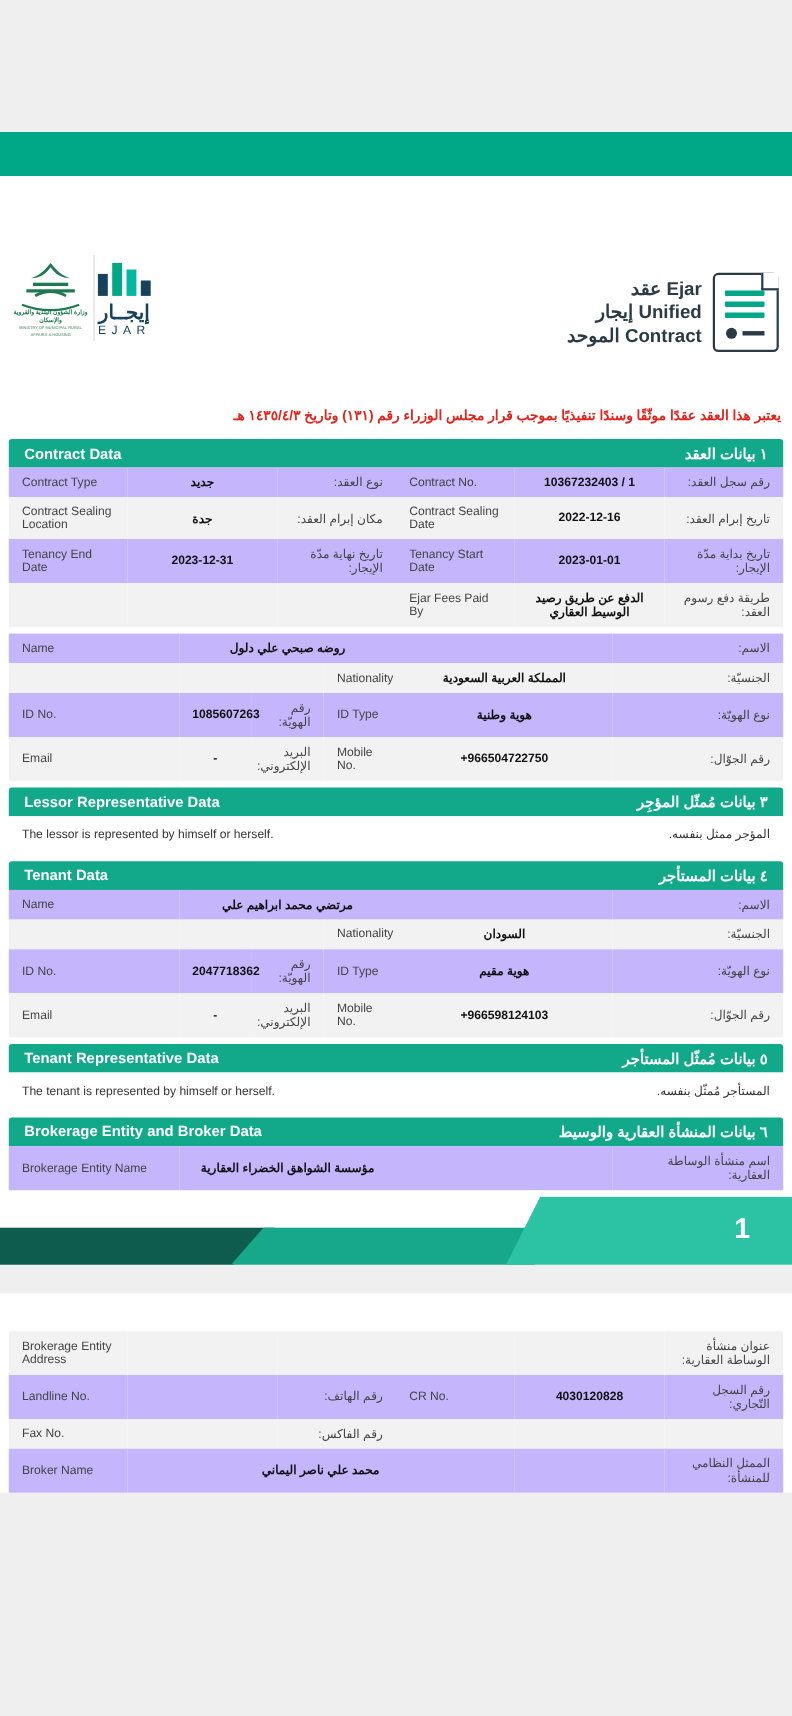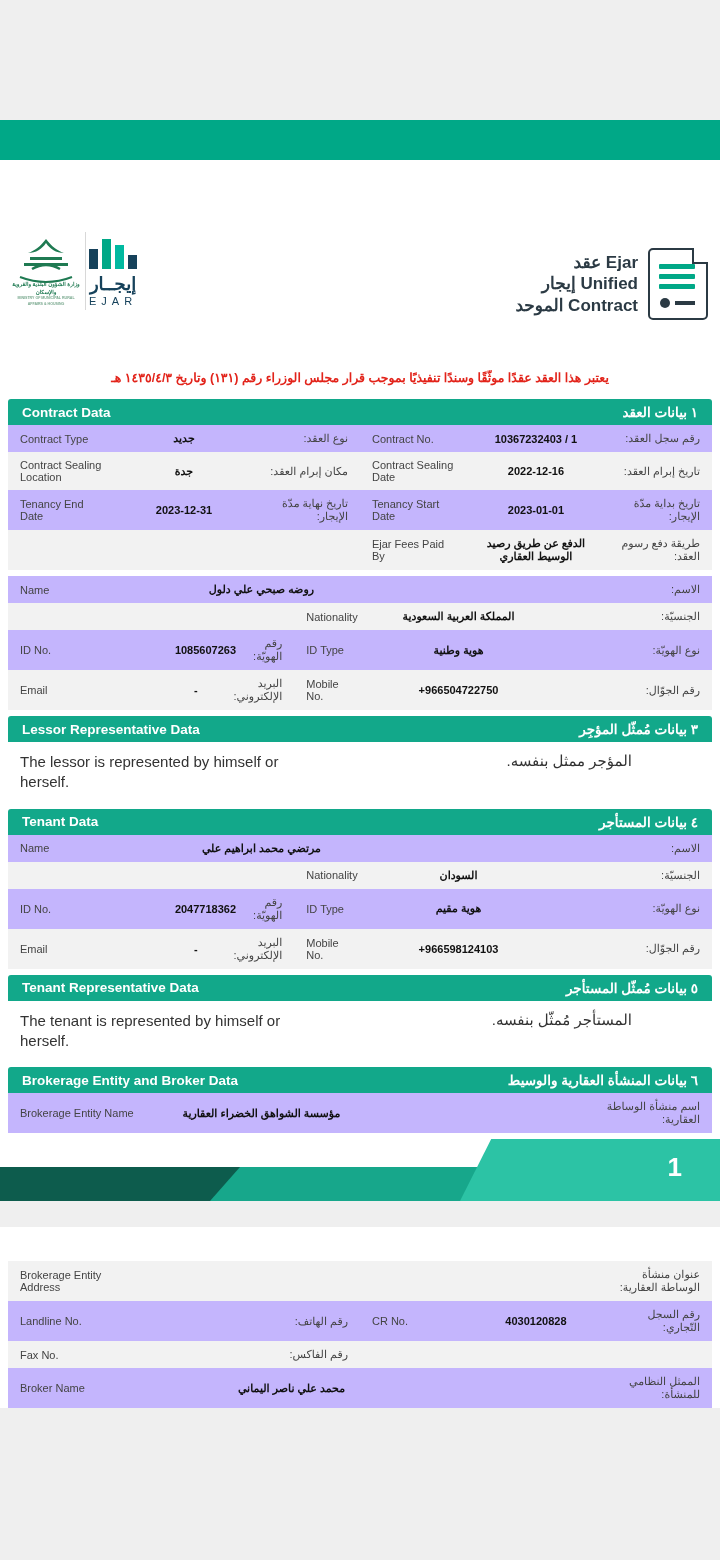--- a/index.html
+++ b/index.html
@@ -63,21 +63,21 @@
   .doc-icon .fold { position:absolute; top:-2px; right:-2px; width:16px;height:16px;
      background:#fff; border-left:2px solid #2b3a44; border-bottom:2px solid #2b3a44; transform:rotate(0deg);}
   .doc-icon .l { position:absolute; left:9px; height:5px; background:#00a887; border-radius:1px;}
   .doc-icon .l1{top:14px; width:36px;}
   .doc-icon .l2{top:24px; width:36px;}
   .doc-icon .l3{top:34px; width:36px;}
   .doc-icon .dot{position:absolute; left:10px; top:48px; width:10px;height:10px;border-radius:50%;background:#2b3a44;}
   .doc-icon .l4{position:absolute; left:25px; top:51px; width:20px; height:4px; background:#2b3a44;}
 
   .red-note {
-    text-align:center; color:#e2231a; font-weight:bold; font-size:12.5px;
+    color:#e2231a; font-weight:bold; font-size:12.5px;
     padding:10px 10px 14px; direction:rtl;
   }
 
   
   .section { margin:0 8px 6px; }
   .sec-head {
     background:#12a88a; color:#fff; height:26px;
     display:flex; align-items:center; justify-content:space-between;
     padding:0 14px; font-size:13.5px; font-weight:bold;
     border-radius:3px 3px 0 0;
@@ -87,22 +87,22 @@
   table.grid td { padding:7px 12px; font-size:11px; vertical-align:middle; }
   tr.zebra { background:#f2f2f2; }
   tr.plain { background:#c4b5fd; }
   .lbl-en { color:#444; }
   .val-en { color:#111; font-weight:bold; text-align:center; }
   .lbl-ar { color:#444; direction:rtl; text-align:right; }
   .val-ar { color:#111; font-weight:bold; text-align:center; direction:rtl; }
   td.w-lbl { width:22%; }
   td.w-val { width:28%; }
   .rep-note {
-    background:#fff; font-size:15px; color:#333; padding:10px 12px;
-    display:flex; align-items:flex-start;
+    background:#fff; font-size:11px; color:#333; padding:10px 12px;
+    display:flex; justify-content:space-between; align-items:flex-start;
   }
   .rep-note .en { width:45%; line-height:1.35;}
   .rep-note .ar { width:45%; text-align:right; direction:rtl; }
 
   
   .footer-band { position:relative; height:62px; margin-top:6px; }
   .footer-band .dark { position:absolute; left:0; bottom:0; width:250px; height:34px; background:#0d5c4d;
       clip-path:polygon(0 0, 100% 0, 85% 100%, 0 100%); }
   .footer-band .mid { position:absolute; left:210px; bottom:0; width:300px; height:34px; background:#17a78b;
       clip-path:polygon(10% 0, 100% 0, 92% 100%, 0 100%); }

